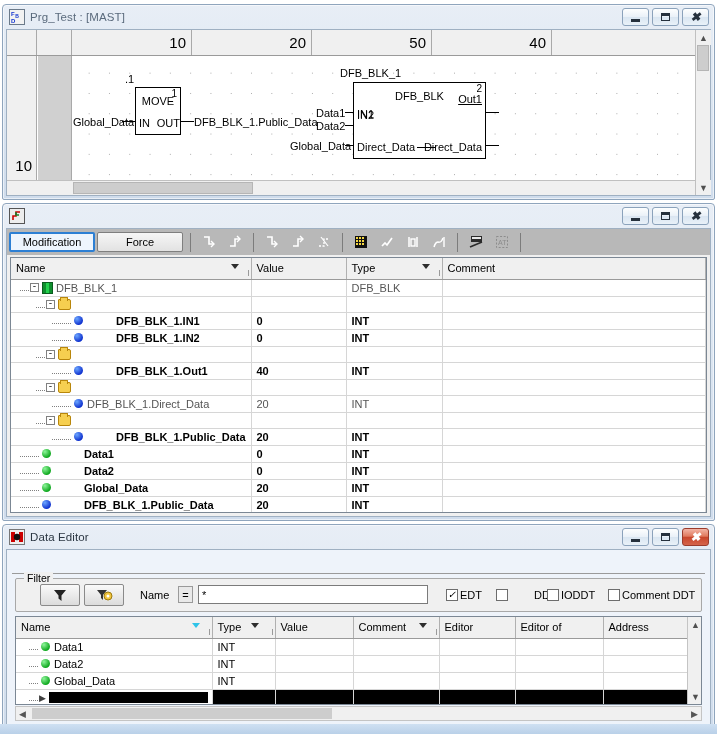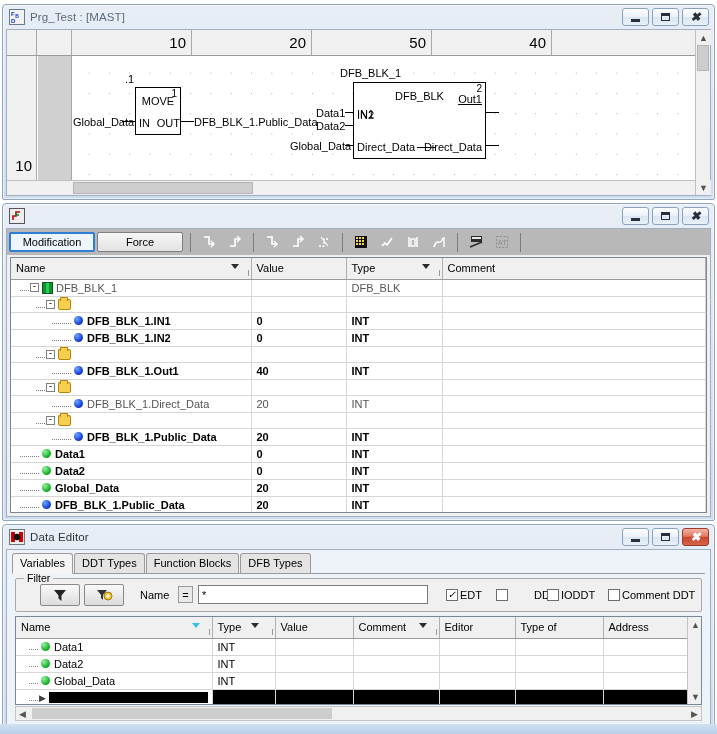--- a/index.html
+++ b/index.html
@@ -182,21 +182,21 @@
     font-size:11px;
     padding:1px 4px 1px 5px;
     height:16px; line-height:14px;
     vertical-align:middle;
     white-space:nowrap; overflow:hidden;
   }
   .hdr-filter{ position:absolute; right:12px; top:6px; width:0;height:0;
     border-left:4px solid transparent;border-right:4px solid transparent;border-top:5px solid #2d2d2d;}
   .hdr-filter.cyan{ border-top-color:#2ec3e8; }
   .hdr-grip{ position:absolute;right:2px;top:12px;width:1px;height:6px;background:#9a9a9a;}
-  .bold { font-weight:bold; }
+  .bold { font-weight:bold;margin-left:29px; }
   .gray { color:#555; }
 
   .nm { display:flex; align-items:center; white-space:nowrap; }
   .exp-box{
     width:9px;height:9px;border:1px solid #808080;background:#fff;
     display:inline-flex;align-items:center;justify-content:center;
     font-size:9px; line-height:7px; color:#000; margin-right:2px; flex:0 0 9px;
     font-family:"Liberation Mono", monospace;
   }
   .dotline{ display:inline-block; width:9px; border-bottom:1px dotted #808080; height:7px; margin-right:1px;}
@@ -713,26 +713,20 @@
         <span class="wbtn">
             <i class="glyph-max"></i>
           </span>
         <span class="wbtn close-red">
             <i class="glyph-close">✖</i>
           </span>
       </span>
     </div>
 
     <div class="de-body">
-      <div class="tabs">
-        <div class="tab active">Variables</div>
-        <div class="tab">DDT Types</div>
-        <div class="tab">Function Blocks</div>
-        <div class="tab">DFB Types</div>
-      </div>
       <div class="tabline"></div>
 
       <div class="filter-box">
         <span class="filter-legend">Filter</span>
 
         <div class="fbtn" style="left:24px;">
           <svg width="16" height="16" viewBox="0 0 16 16">
               <path d="M2 3 L14 3 L9.5 8.5 L9.5 14 L6.5 11.5 L6.5 8.5 Z" fill="#222"></path>
             </svg>
         </div>
@@ -777,21 +771,21 @@
               <col style="width:88px">
               <col>
           </colgroup>
           <thead>
             <tr>
               <th><span>Name</span><i class="hdr-filter cyan"></i><i class="hdr-grip"></i></th>
               <th><span>Type</span><i class="hdr-filter" style="right:16px"></i><i class="hdr-grip"></i></th>
               <th><span>Value</span></th>
               <th><span>Comment</span><i class="hdr-filter"></i><i class="hdr-grip"></i></th>
               <th><span>Editor</span></th>
-              <th><span>Type of</span></th>
+              <th><span>Editor of</span></th>
               <th><span>Address</span></th>
             </tr>
           </thead>
           <tbody id="tbl-de-body">
               <tr>
                 <td>
                   <span class="nm" style="padding-left:8px">
                     <i class="dotline"></i>
                     <i class="ic-dot green"></i>
                     <span>Data1</span>

